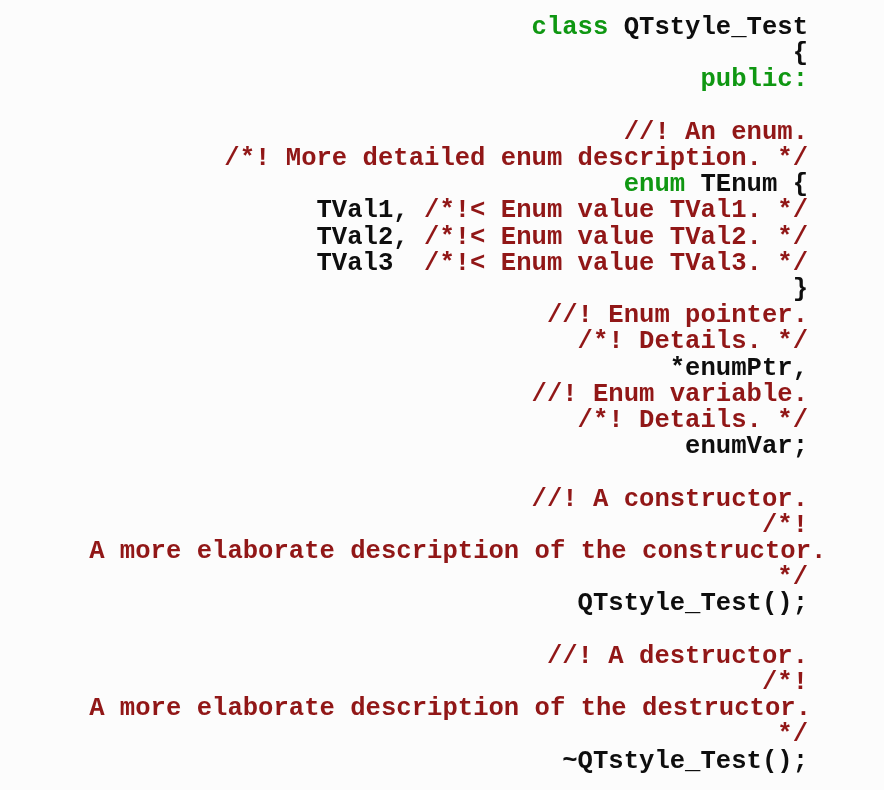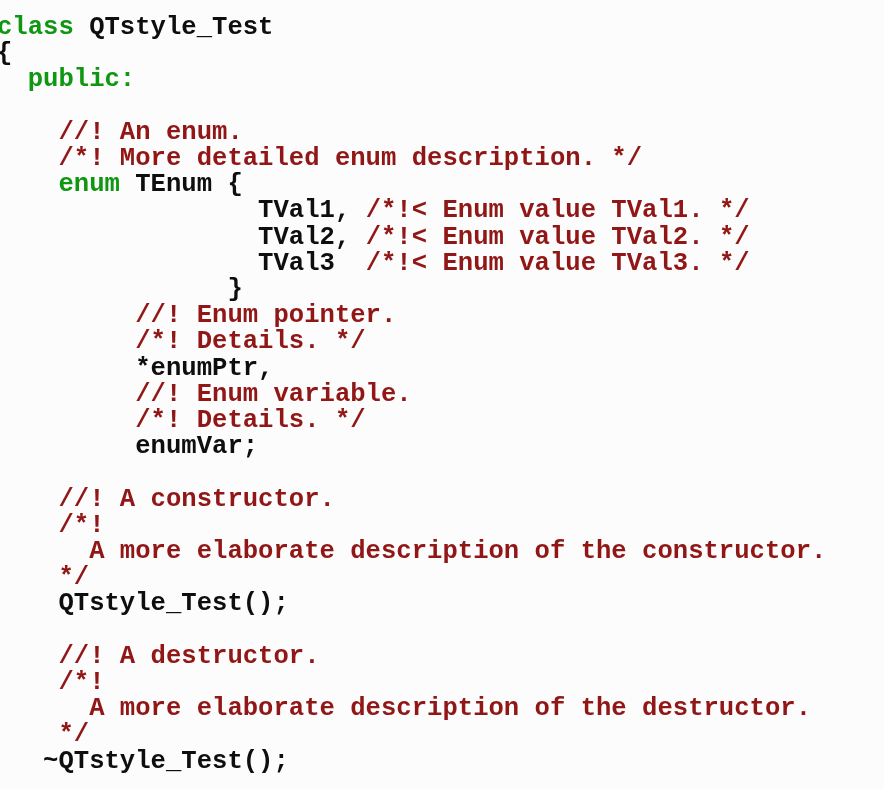--- a/index.html
+++ b/index.html
@@ -14,20 +14,21 @@
     background:var(--bg);
     width:884px;
     height:790px;
     overflow:hidden;
   }
   .code-page{
     width:808px;
     height:790px;
     box-sizing:border-box;
     background:var(--bg);
+    text-align:right;
   }
   pre.code-block{
     margin:0 0 0 -3px;
     padding:15px 0 0 0;
     font-family:"Liberation Mono","DejaVu Sans Mono",monospace;
     font-size:25.6px;
     line-height:26.2px;
     font-weight:bold;
     letter-spacing:0;
     white-space:pre;

